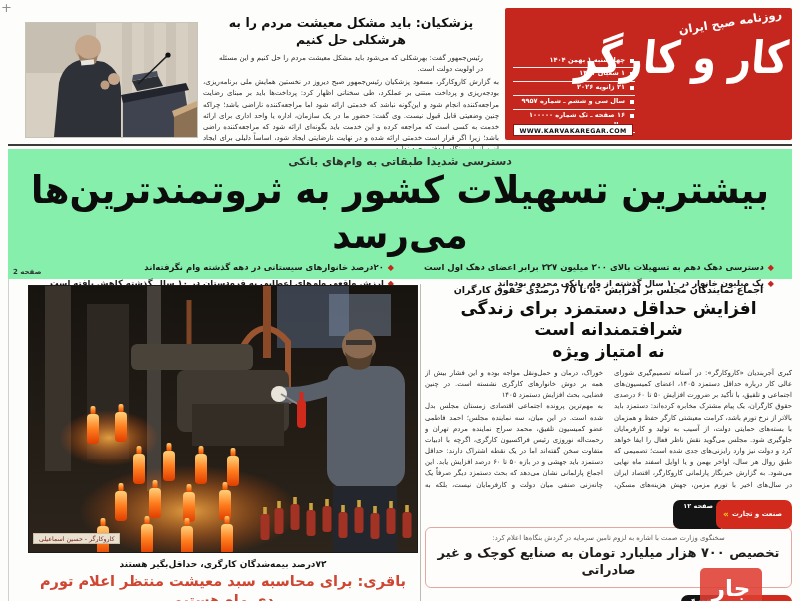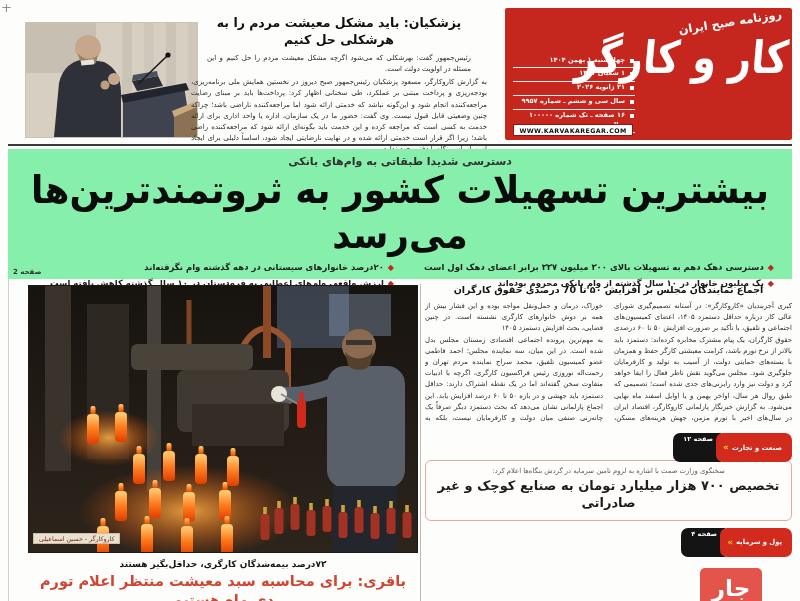--- a/index.html
+++ b/index.html
@@ -4,21 +4,21 @@
 <style>
   html,body{margin:0;padding:0;background:#ffffff;}
   .page{position:relative;width:800px;height:601px;background:#fdfdfc;overflow:hidden;
         font-family:"DejaVu Sans",sans-serif;direction:rtl;}
   .abs{position:absolute;}
   
   .crop{left:1px;top:0;color:#8f8f8f;font-size:13px;direction:ltr;}
   .edge-left{left:8px;top:150px;width:1px;height:451px;background:#d2d0cb;}
   
   .photo1{left:25px;top:22px;width:173px;height:116px;border:1px solid #c9c4ba;box-sizing:border-box;overflow:hidden;background:#d6cfc2;}
-  .top-article{left:191px;top:15px;width:296px;height:128px;}
+  .top-article{left:203px;top:15px;width:296px;height:128px;}
   .top-article h2{margin:0 0 4px;font-size:12.5px;font-weight:bold;color:#101010;text-align:center;line-height:1.35;}
   .top-article .lead{margin:0;padding:0 16px;font-size:7px;color:#2a2a2a;text-align:justify;line-height:1.6;}
   .top-article .body{margin:2px 0 0;font-size:7px;color:#2a2a2a;text-align:justify;line-height:1.6;}
   .top-article .cont{margin-top:2px;font-size:8px;font-weight:bold;color:#111;text-align:left;}
   
   .masthead{left:505px;top:8px;width:287px;height:132px;background:#c5261d;border-radius:2px;}
   .tagline{position:absolute;top:7px;right:10px;color:#fff;font-size:11.5px;font-weight:bold;transform:rotate(-9deg);}
   .brand{position:absolute;top:30px;left:118px;right:4px;color:#fff;font-size:38px;font-weight:bold;
          text-align:center;line-height:1.1;transform:skewX(-5deg) scaleY(1.18);white-space:nowrap;}
   .dates{position:absolute;left:8px;top:46px;width:122px;}
@@ -103,21 +103,21 @@
       <line x1="112" y1="61" x2="141" y2="33" stroke="#1c1c1c" stroke-width="1.6"></line>
       <circle cx="142" cy="32" r="2.6" fill="#111"></circle>
 
       <polygon points="148,90 171,81 171,114 148,114" fill="#8d7154"></polygon>
       <polygon points="146,88 171,78 171,84 148,94" fill="#c9a97f"></polygon>
     </svg>
   </div>
 
   <div class="abs top-article">
     <h2>پزشکیان: باید مشکل معیشت مردم را به هرشکلی حل کنیم</h2>
-    <p class="lead">رئیس‌جمهور گفت: بهرشکلی که می‌شود اگرچه مشکل معیشت مردم را حل کنیم و این مسئله در اولویت دولت است.</p>
+    <p class="lead">رئیس‌جمهور گفت: بهرشکلی که می‌شود باید مشکل معیشت مردم را حل کنیم و این مسئله در اولویت دولت است.</p>
     <p class="body">به گزارش کاروکارگر، مسعود پزشکیان رئیس‌جمهور صبح دیروز در نخستین همایش ملی برنامه‌ریزی، بودجه‌ریزی و پرداخت مبتنی بر عملکرد، طی سخنانی اظهار کرد: پرداخت‌ها باید بر مبنای رضایت مراجعه‌کننده انجام شود و این‌گونه نباشد که خدمتی ارائه شود اما مراجعه‌کننده ناراضی باشد؛ چراکه چنین وضعیتی قابل قبول نیست. وی گفت: حضور ما در یک سازمان، اداره یا واحد اداری برای ارائه خدمت به کسی است که مراجعه کرده و این خدمت باید بگونه‌ای ارائه شود که مراجعه‌کننده راضی باشد؛ زیرا اگر قرار است خدمتی ارائه شده و در نهایت نارضایتی ایجاد شود، اساساً دلیلی برای ایجاد آن سازمان، بنگاه یا دفتر وجود ندارد.</p>
     <div class="cont">ادامه در صفحه ۲</div>
   </div>
 
   <div class="abs masthead">
     <div class="tagline">روزنامه صبح ایران</div>
     <div class="brand">کار و کارگر</div>
     <div class="dates">
       <div class="date-row"><span class="sq"></span><span>چهارشنبه ۱ بهمن ۱۴۰۴</span></div>
       <div class="date-row"><span class="sq"></span><span>۱ شعبان ۱۴۴۷</span></div>
@@ -238,20 +238,24 @@
           <use href="#rbottle" x="236" y="228"></use>
       </svg>
       <div class="credit">کاروکارگر - حسین اسماعیلی</div>
     </div>
     <div class="ph-kicker">۷۲درصد بیمه‌شدگان کارگری، حداقل‌بگیر هستند</div>
     <div class="ph-head">باقری: برای محاسبه سبد معیشت منتظر اعلام تورم دی ماه هستیم</div>
   </div>
 
   <div class="abs right-col">
     <div class="wa-kicker">اجماع نمایندگان مجلس بر افزایش ۵۰ تا 70 درصدی حقوق کارگران</div>
+    <div class="wa-head">
+      <div>افزایش حداقل دستمزد برای زندگی شرافتمندانه است</div>
+      <div>نه امتیاز ویژه</div>
+    </div>
     <div class="wa-body">
       <p>کبری آجربندیان «کاروکارگر»: در آستانه تصمیم‌گیری شورای عالی کار درباره حداقل دستمزد ۱۴۰۵، اعضای کمیسیون‌های اجتماعی و تلفیق، با تأکید بر ضرورت افزایش ۵۰ تا ۶۰ درصدی حقوق کارگران، یک پیام مشترک مخابره کرده‌اند: دستمزد باید بالاتر از نرخ تورم باشد، کرامت معیشتی کارگر حفظ و همزمان با بسته‌های حمایتی دولت، از آسیب به تولید و کارفرمایان جلوگیری شود. مجلس می‌گوید نقش ناظر فعال را ایفا خواهد کرد و دولت نیز وارد رایزنی‌های جدی شده است؛ تصمیمی که طبق روال هر سال، اواخر بهمن و یا اوایل اسفند ماه نهایی می‌شود. به گزارش خبرنگار پارلمانی کاروکارگر، اقتصاد ایران در سال‌های اخیر با تورم مزمن، جهش هزینه‌های مسکن، خوراک، درمان و حمل‌ونقل مواجه بوده و این فشار بیش از همه بر دوش خانوارهای کارگری نشسته است. در چنین فضایی، بحث افزایش دستمزد ۱۴۰۵</p>
       <p>به مهم‌ترین پرونده اجتماعی اقتصادی زمستان مجلس بدل شده است. در این میان، سه نماینده مجلس؛ احمد فاطمی عضو کمیسیون تلفیق، محمد سراج نماینده مردم تهران و رحمت‌اله نوروزی رئیس فراکسیون کارگری، اگرچه با ادبیات متفاوت سخن گفته‌اند اما در یک نقطه اشتراک دارند: حداقل دستمزد باید جهشی و در بازه ۵۰ تا ۶۰ درصد افزایش یابد. این اجماع پارلمانی نشان می‌دهد که بحث دستمزد دیگر صرفاً یک چانه‌زنی صنفی میان دولت و کارفرمایان نیست، بلکه به موضوعی راهبردی برای عدالت اجتماعی، ثبات سیاسی و پایداری تولید تبدیل شده است. احمد فاطمی، نماینده مردم بابل و عضو کمیسیون تلفیق مجلس، یکی از صریح‌ترین مدافعان افزایش ۵۰ تا ۶۰ درصدی دستمزد است. او بارها تأکید کرده که این میزان افزایش حداقل حق کارگر برای زندگی شرافتمندانه است، نه امتیاز ویژه.</p>
     </div>
 
     <div class="tab-row">
       <div class="tab">
         <div class="tab-page">صفحه ۱۲</div>
         <div class="tab-main">
           <span class="tab-chev">«</span>

